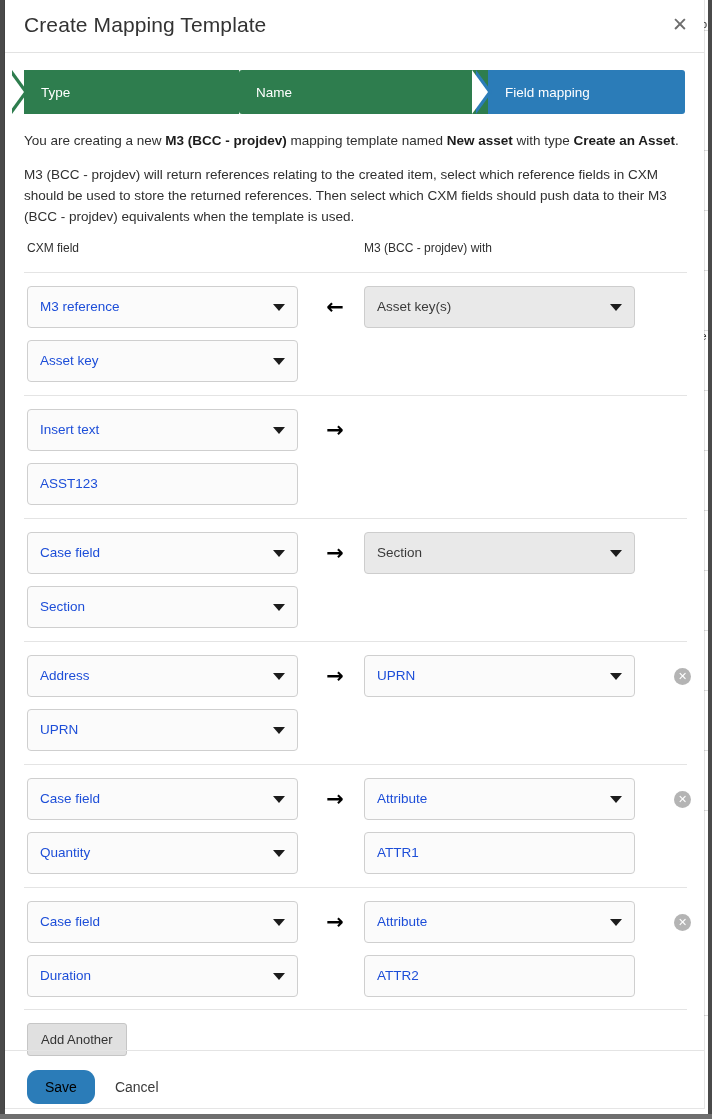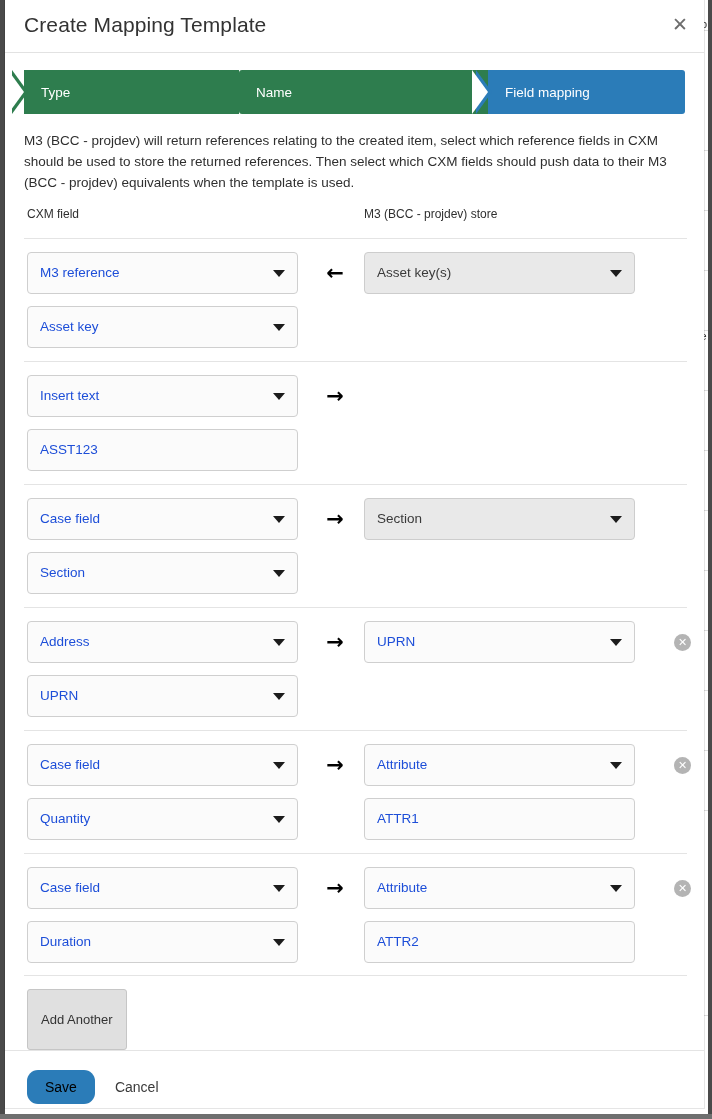--- a/index.html
+++ b/index.html
@@ -233,21 +233,21 @@
 
   
   .add-wrap { width: 663px; padding: 13px 0 16px 3px; }
   .add-btn {
     display: inline-block;
     background: #e0e0e0;
     border: 1px solid #c6c6c6;
     border-radius: 3px;
     font-size: 13px;
     color: #333333;
-    padding: 22px 13px;
+    padding: 8px 13px;
     cursor: pointer;
     font-family: "Liberation Sans", sans-serif;
   }
 
   
   .modal-footer {
     position: absolute;
     left: 0; right: 0;
     top: 1050px;
     height: 58px;
@@ -325,26 +325,27 @@
         <span class="lbl">Name</span>
       </div>
       <div class="step s3">
         <span class="chev-fill"></span>
         <span class="chev"></span>
         <span class="lbl">Field mapping</span>
       </div>
     </div>
 
     <div class="desc">
+      <p><span>You are creating a new </span><b>M3 (BCC - projdev)</b><span> mapping template named </span><b>New asset</b><span> with type </span><b>Create an Asset</b><span>.</span></p>
       <p>M3 (BCC - projdev) will return references relating to the created item, select which reference fields in CXM should be used to store the returned references. Then select which CXM fields should push data to their M3 (BCC - projdev) equivalents when the template is used.</p>
     </div>
 
     <div class="col-heads">
       <div class="ch-left">CXM field</div>
-      <div class="ch-right">M3 (BCC - projdev) store</div>
+      <div class="ch-right">M3 (BCC - projdev) with</div>
     </div>
 
     <div class="rows" id="rows-container">
         <div class="map-row h-double">
           <div class="ctrl c-left r-top">M3 reference<span class="caret"></span></div>
           <div class="ctrl c-left r-bot">Asset key<span class="caret"></span></div>
           <div class="ctrl c-right r-top disabled">Asset key(s)<span class="caret"></span></div>
           <div class="arrow">←</div>
         </div>
         <div class="map-row h-double">

